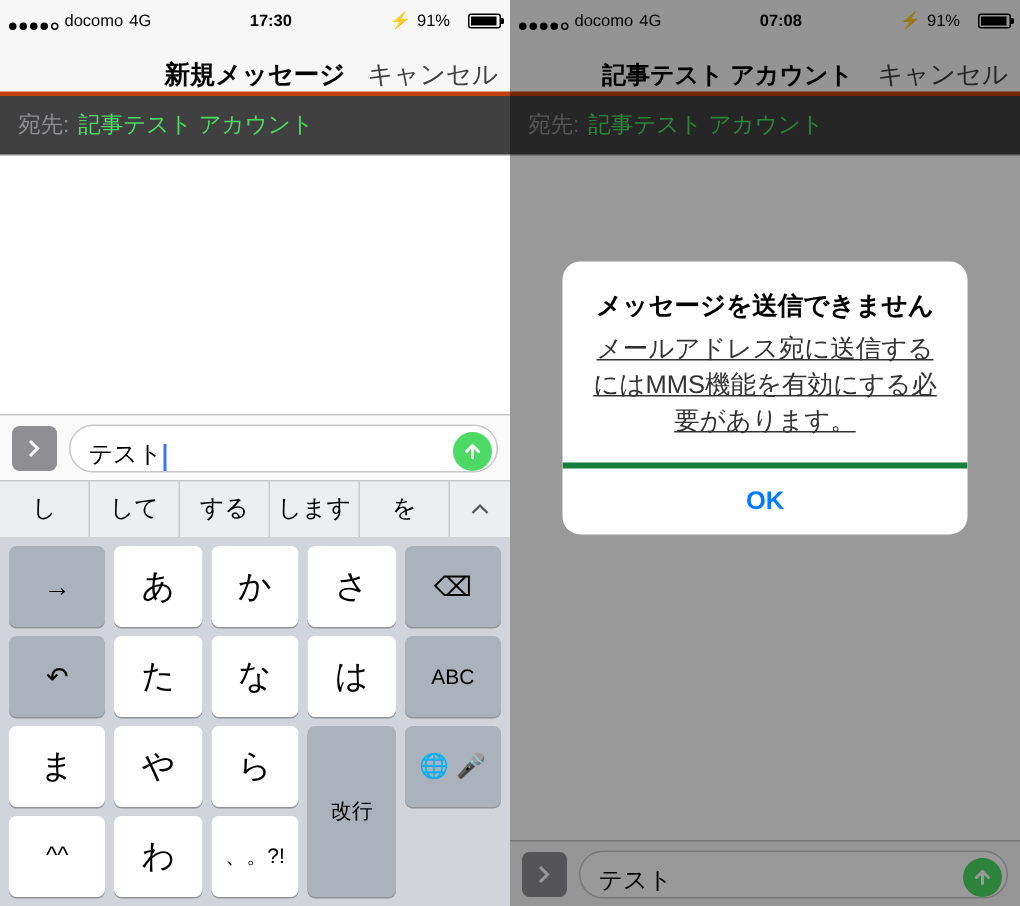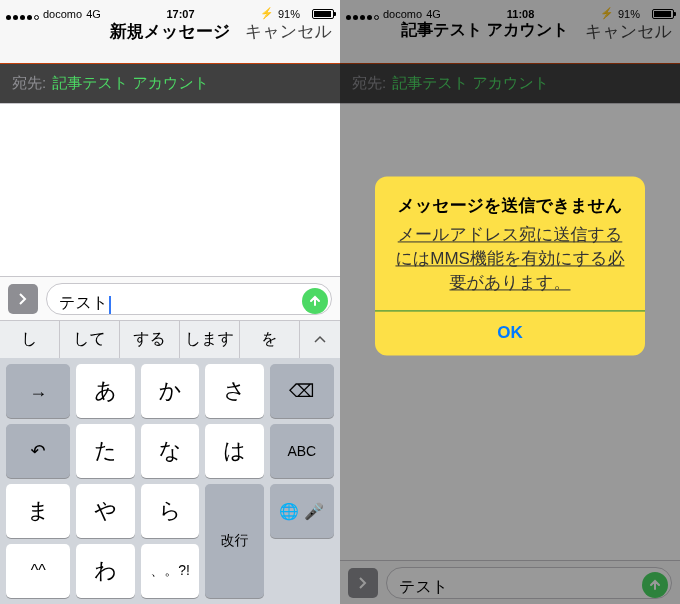--- a/index.html
+++ b/index.html
@@ -9,21 +9,21 @@
 .dots { display: flex; gap: 2px; margin-right: 4px; }
 .dot { width: 5px; height: 5px; border-radius: 50%; background: #000; }
 .dot.empty { background: none; border: 0.5px solid #000; }
 .carrier { margin-right: 4px; }
 .time { flex: 1; text-align: center; font-weight: 600; }
 .bt { margin-right: 4px; }
 .batt { display: flex; align-items: center; gap: 12px; }
 .batt-icon { width: 22px; height: 10px; border: 1px solid #000; border-radius: 2px; position: relative; }
 .batt-icon::after { content: ''; position: absolute; right: -3px; top: 2px; width: 2px; height: 4px; background: #000; border-radius: 0 1px 1px 0; }
 .batt-fill { position: absolute; left: 1px; top: 1px; bottom: 1px; width: 85%; background: #000; }
-.nav { height: 44px; background: #f7f7f7; border-bottom: 1px solid #c2410c; display: flex; align-items: flex-start; padding: 0 8px; position: relative; }
+.nav { height: 44px; background: #f7f7f7; border-bottom: 3px solid #c2410c; display: flex; align-items: flex-end; padding: 0 8px; position: relative; }
 .nav-title { position: absolute; left: 0; right: 0; text-align: center; font-size: 17px; font-weight: 600; pointer-events: none; }
 .nav-cancel { margin-left: auto; color: #404040; font-size: 17px; z-index: 1; }
 .to-row { height: 40px; background: #404040; border-bottom: 1px solid #c8c7cc; display: flex; align-items: center; padding: 0 12px; font-size: 15px; }
 .to-label { color: #8e8e93; margin-right: 6px; }
 .to-value { color: #4cd964; }
 .body-area { flex: 1; background: #fff; }
 .input-row { height: 44px; background: #fafafa; border-top: 1px solid #c8c7cc; display: flex; align-items: center; padding: 0 8px; gap: 8px; }
 .arrow-btn { width: 30px; height: 30px; background: #8e8e93; border-radius: 5px; display: flex; align-items: center; justify-content: center; color: #fff; }
 .msg-input { flex: 1; height: 32px; border: 1px solid #c8c7cc; border-radius: 16px; padding: 0 34px 0 12px; font-size: 16px; position: relative; display: flex; align-items: flex-end; background: #fff; }
 .msg-input .caret { width: 2px; height: 18px; background: #3478f6; margin-left: 1px; }
@@ -31,45 +31,45 @@
 .suggest { height: 38px; background: #eceef0; border-top: 1px solid #c8c7cc; display: flex; align-items: center; font-size: 16px; }
 .sug-item { flex: 1; text-align: center; border-right: 1px solid #c8c7cc; padding: 8px 0; }
 .sug-item:last-child { border-right: none; }
 .sug-caret { width: 40px; display: flex; align-items: center; justify-content: center; }
 .key { flex: 1; height: 54px; margin: 3px; background: #fff; border-radius: 5px; display: flex; align-items: center; justify-content: center; font-size: 22px; box-shadow: 0 1px 0 rgba(0,0,0,0.3); }
 .key.func { background: #acb2bc; font-size: 14px; }
 .key.func.big { font-size: 18px; }
 .screen.right { background: #999; }
 .dim-overlay { position: absolute; inset: 0; background: rgba(0,0,0,0.4); z-index: 5; }
 .screen.right .status-bar, .screen.right .nav, .screen.right .to-row, .screen.right .body-area, .screen.right .input-row { position: relative; }
-.alert { position: absolute; left: 50%; top: 50%; transform: translate(-50%, -70%); width: 270px; background: #fde047; border-radius: 12px; z-index: 10; overflow: hidden; }
+.alert { position: absolute; left: 50%; top: 50%; transform: translate(-50%, -70%); width: 270px; background: #ffffff; border-radius: 12px; z-index: 10; overflow: hidden; }
 .alert-body { padding: 18px 16px 16px; text-align: center; }
 .alert-title { font-size: 17px; font-weight: 600; margin-bottom: 6px; }
 .alert-msg { font-size: 17px; color: #333; line-height: 1.4; text-decoration: underline; }
-.alert-btn { border-top: 1px solid #15803d; text-align: center; padding: 12px; color: #007aff; font-size: 17px; font-weight: 600; }
+.alert-btn { border-top: 4px solid #15803d; text-align: center; padding: 12px; color: #007aff; font-size: 17px; font-weight: 600; }
 .screen.right .nav-title { font-size: 16px; left: 10px; right: 60px; white-space: nowrap; overflow: hidden; }
 .grid-kb { display: grid; grid-template-columns: 1.1fr 1fr 1fr 1fr 1.1fr; grid-template-rows: 54px 54px 54px 54px; gap: 6px; padding: 6px; background: #d1d5db; }
 .grid-kb .key { margin: 0; height: auto; }
 .grid-kb .tall2 { grid-row: span 2; }
 </style>
 </head>
 <body>
 
 <div class="screen">
   <div class="status-bar">
     <div class="dots">
       <div class="dot"></div>
         <div class="dot"></div>
         <div class="dot"></div>
         <div class="dot"></div>
         <div class="dot empty"></div>
     </div>
     <span class="carrier">docomo</span>
     <span>4G</span>
-    <span class="time">17:07</span>
+    <span class="time">17:30</span>
     <span class="bt">⚡</span>
     <div class="batt">
       <span>91%</span>
       <div class="batt-icon">
           <div class="batt-fill"></div>
         </div>
     </div>
   </div>
   <div class="nav">
     <div class="nav-title">新規メッセージ</div>
@@ -134,21 +134,21 @@
   <div class="status-bar">
     <div class="dots">
       <div class="dot"></div>
         <div class="dot"></div>
         <div class="dot"></div>
         <div class="dot"></div>
         <div class="dot empty"></div>
     </div>
     <span class="carrier">docomo</span>
     <span>4G</span>
-    <span class="time">11:08</span>
+    <span class="time">07:08</span>
     <span class="bt">⚡</span>
     <div class="batt">
       <span>91%</span>
       <div class="batt-icon">
           <div class="batt-fill"></div>
         </div>
     </div>
   </div>
   <div class="nav">
     <div class="nav-title">記事テスト アカウント</div>

